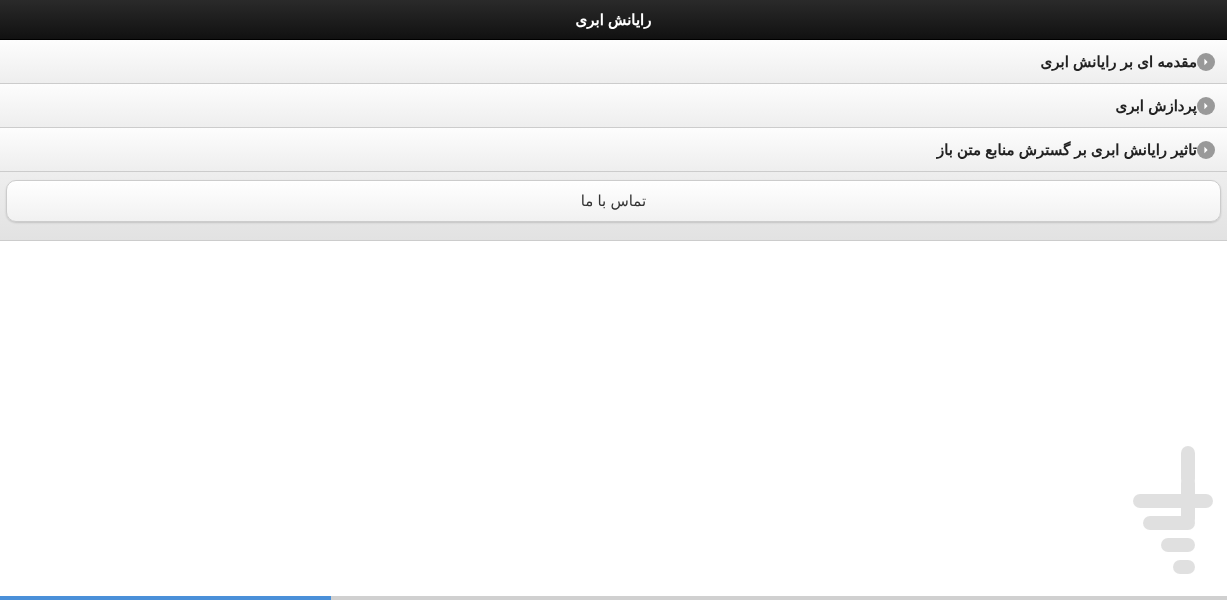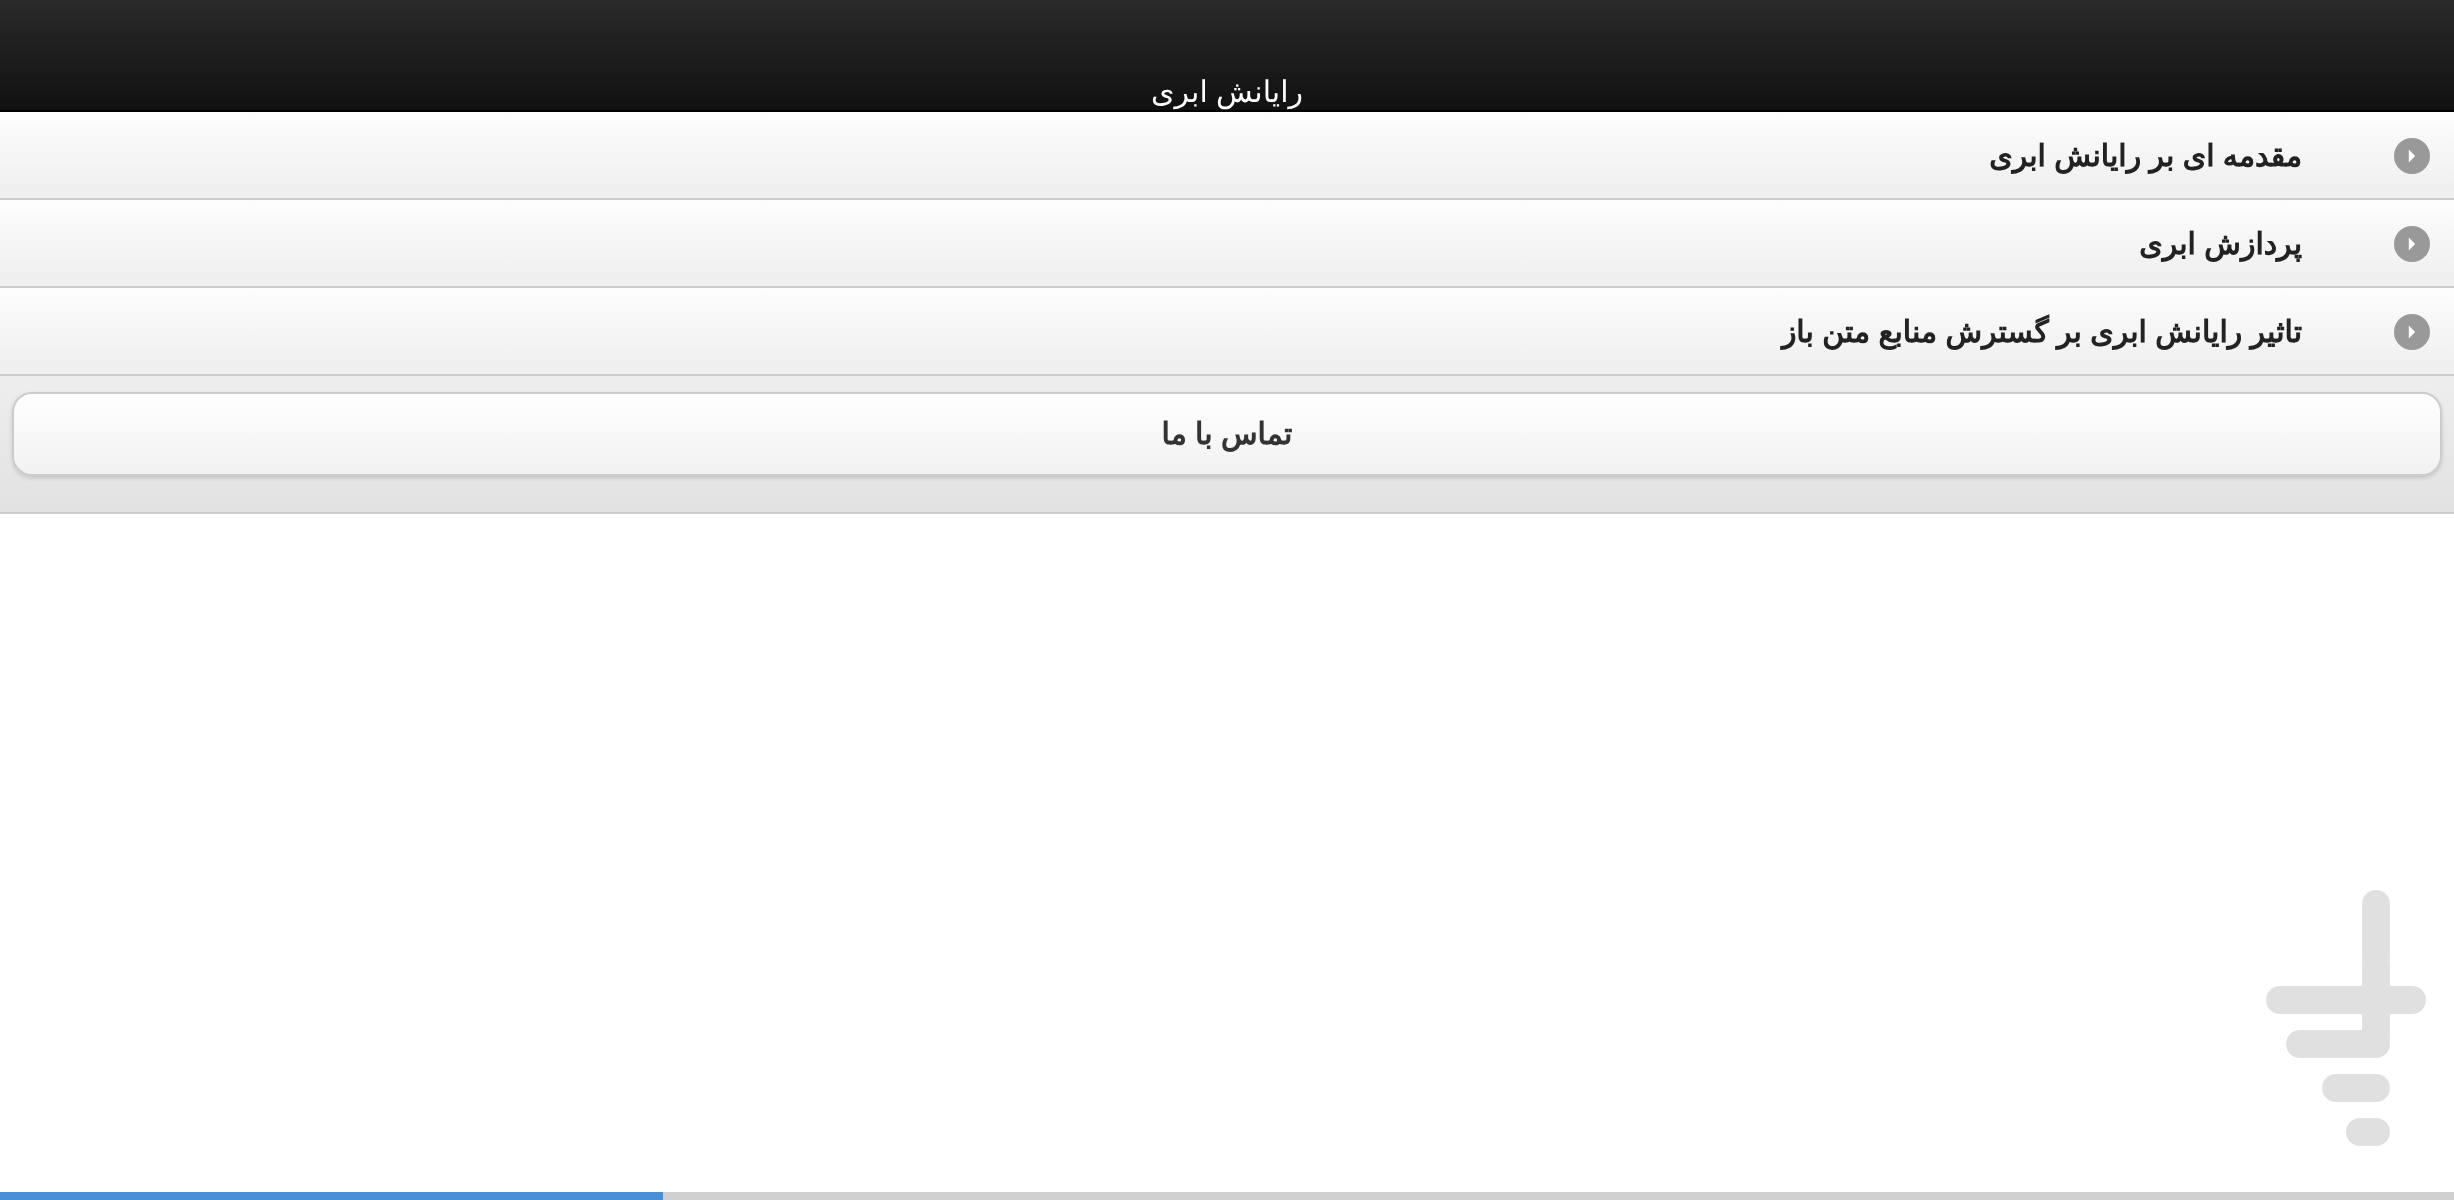--- a/index.html
+++ b/index.html
@@ -7,41 +7,40 @@
       font-family: Tahoma, Arial, sans-serif;
       background: #ffffff;
       width: 1227px;
       height: 600px;
       position: relative;
       overflow: hidden;
     }
     .header {
       background: linear-gradient(to bottom, #2a2a2a, #111111);
       color: #ffffff;
-      height: 56px;
+      height: 40px;
       display: flex;
-      align-items: flex-end;
+      align-items: center;
       justify-content: center;
       font-size: 15px;
-      font-weight: normal;
+      font-weight: bold;
       border-bottom: 1px solid #000;
     }
     .list {
       background: #f5f5f5;
     }
     .list-item {
       background: linear-gradient(to bottom, #fdfdfd, #eeeeee);
       border-bottom: 1px solid #cccccc;
       height: 44px;
       display: flex;
       align-items: center;
       justify-content: space-between;
       padding: 0 12px;
       cursor: pointer;
-      gap: 46px;
     }
     .list-item-label {
       font-size: 15px;
       font-weight: bold;
       color: #222;
       text-align: right;
       flex: 1;
       padding-left: 10px;
     }
     .chevron {
@@ -66,21 +65,21 @@
     }
     .contact-button {
       background: linear-gradient(to bottom, #ffffff, #f1f1f1);
       border: 1px solid #cccccc;
       border-radius: 10px;
       height: 42px;
       display: flex;
       align-items: center;
       justify-content: center;
       font-size: 15px;
-      font-weight: bold;
+      font-weight: normal;
       color: #333;
       cursor: pointer;
       box-shadow: 0 1px 2px rgba(0,0,0,0.15);
     }
     .watermark {
       position: absolute;
       right: 14px;
       bottom: 10px;
       opacity: 0.25;
     }

